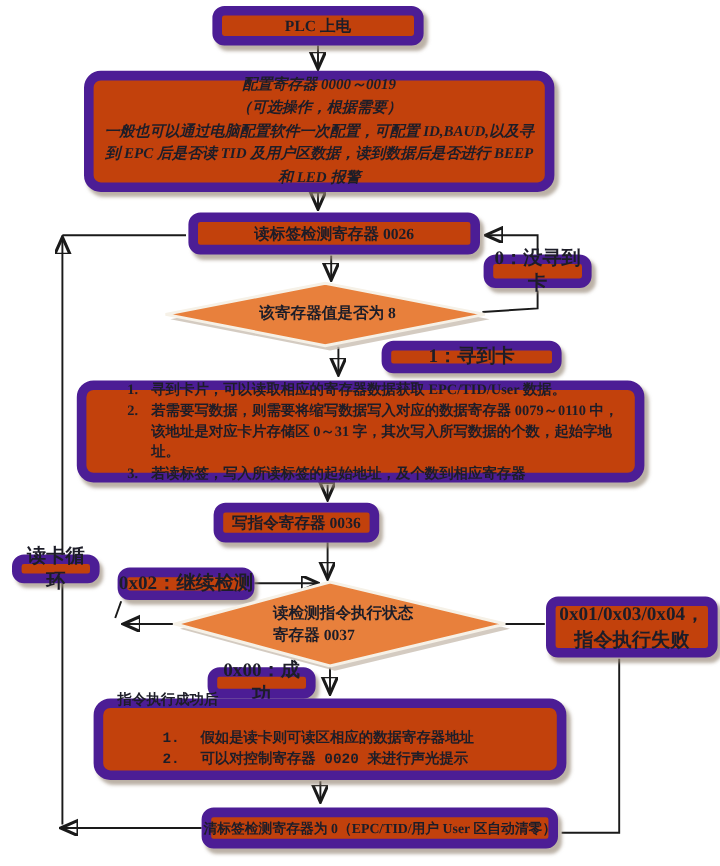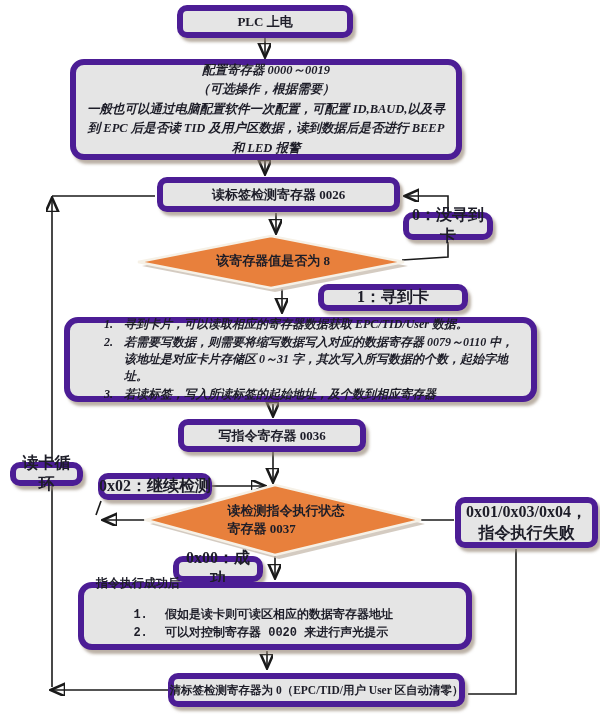--- a/index.html
+++ b/index.html
@@ -5,38 +5,38 @@
   html,body{margin:0;padding:0;background:#ffffff;}
   body{
     width:600px;height:722px;position:relative;overflow:hidden;
     font-family:"Liberation Serif","DejaVu Serif",serif;
     font-weight:bold;color:#1d1d28;
   }
   #edges{position:absolute;left:0;top:0;z-index:0;}
   #edges path{fill:none;stroke:#1a1a1a;stroke-width:1.6;}
   .node{
     position:absolute;z-index:1;box-sizing:border-box;
-    background:#e5e5e5;
-    border:6px solid #4c1d95;
+    background:#c2410c;
+    border:8px solid #4c1d95;
     border-radius:10px;
     box-shadow:3px 4px 3px rgba(150,135,118,0.65);
     display:flex;align-items:center;justify-content:center;
     text-align:center;
   }
   .node.big{border-radius:14px;}
   .label{font-size:16px;}
   .diamond{position:absolute;z-index:1;}
   .diamond svg{position:absolute;left:0;top:0;}
   .dtext{
     position:absolute;left:0;top:0;right:0;bottom:0;
     display:flex;align-items:center;justify-content:center;
     font-size:13px;text-align:left;
   }
   .steps-body{width:100%;text-align:left;font-size:12px;line-height:1.42;}
-  .steps-body ol{margin:0;padding:0 6px 0 46px;font-style:italic;}
+  .steps-body ol{margin:0;padding:0 6px 0 46px;}
   .steps-body li{padding-left:8px;margin:1px 0;}
   .success-body{width:100%;text-align:left;font-size:12px;line-height:1.45;}
   .success-body .title-line{padding-left:12px;}
   .success-body ol{margin:15px;padding:0 6px 0 56px;font-family:Liberation Mono, monospace;}
   .success-body li{padding-left:10px;}
   .config-body{font-size:12.5px;line-height:1.55;padding:2px 6px;font-style:italic;}
   .nowrap{white-space:nowrap;}
 </style>
 </head>
 <body>
@@ -94,21 +94,21 @@
 <div class="node big" style="left:64px;top:317px;width:473px;height:85px;">
   <div class="steps-body">
     <ol>
       <li>寻到卡片，可以读取相应的寄存器数据获取 EPC/TID/User 数据。</li>
       <li>若需要写数据，则需要将缩写数据写入对应的数据寄存器 0079～0110 中，该地址是对应卡片存储区 0～31 字，其次写入所写数据的个数，起始字地址。</li>
       <li>若读标签，写入所读标签的起始地址，及个数到相应寄存器</li>
     </ol>
   </div>
 </div>
 
-<div class="node" style="left:178px;top:419px;width:188px;height:33px;font-size:13px;">写指令寄存器 0036</div>
+<div class="node" style="left:178px;top:419px;width:138px;height:33px;font-size:13px;">写指令寄存器 0036</div>
 
 <div class="node label" style="left:10px;top:462px;width:73px;height:24px;">读卡循环</div>
 
 <div class="node label" style="left:98px;top:473px;width:114px;height:27px;white-space:nowrap;">0x02：继续检测</div>
 
 <div class="diamond" style="left:144px;top:483px;width:284px;height:78px;">
   <svg width="284" height="78">
     <polygon points="6,41 135,6 281,41 135,76" fill="#c9beb1" opacity="0.8"></polygon>
     <polygon points="2,37 131,2 277,37 131,72" fill="#e8803c" stroke="#f6f1e7" stroke-width="2.5"></polygon>
   </svg>

